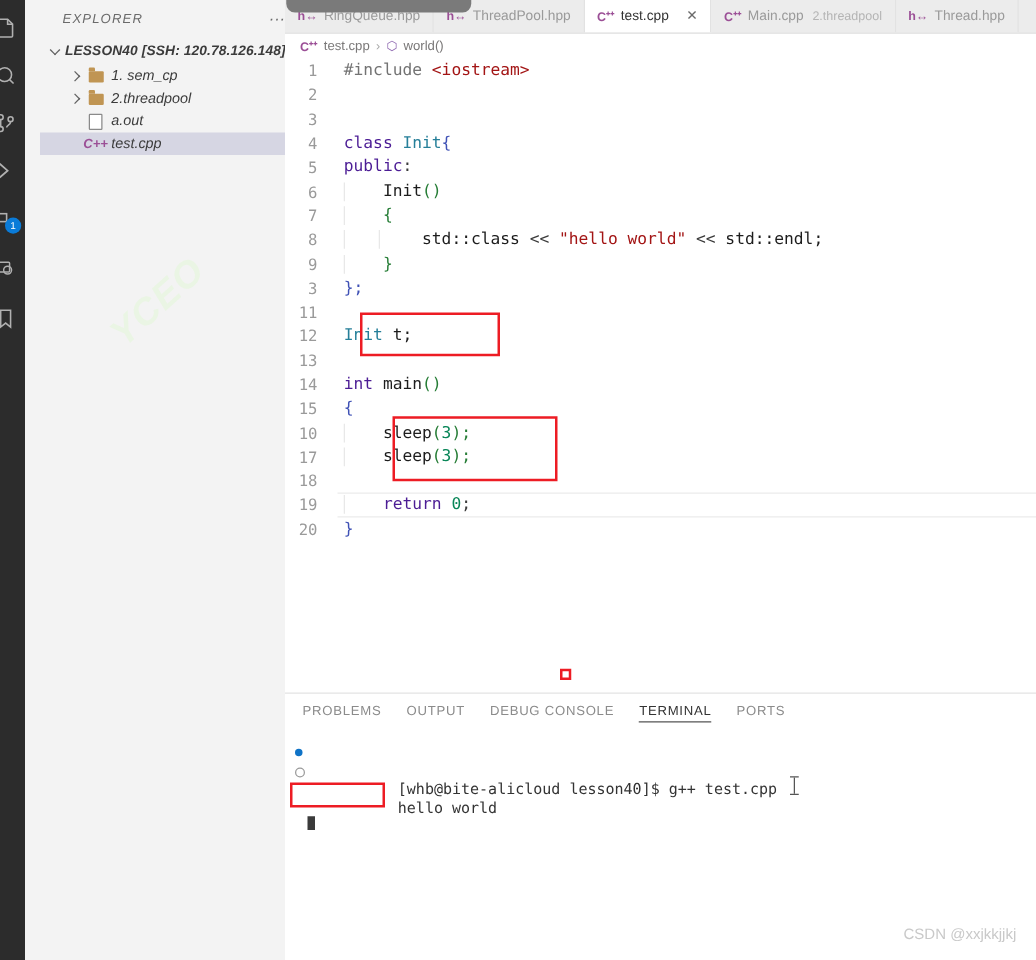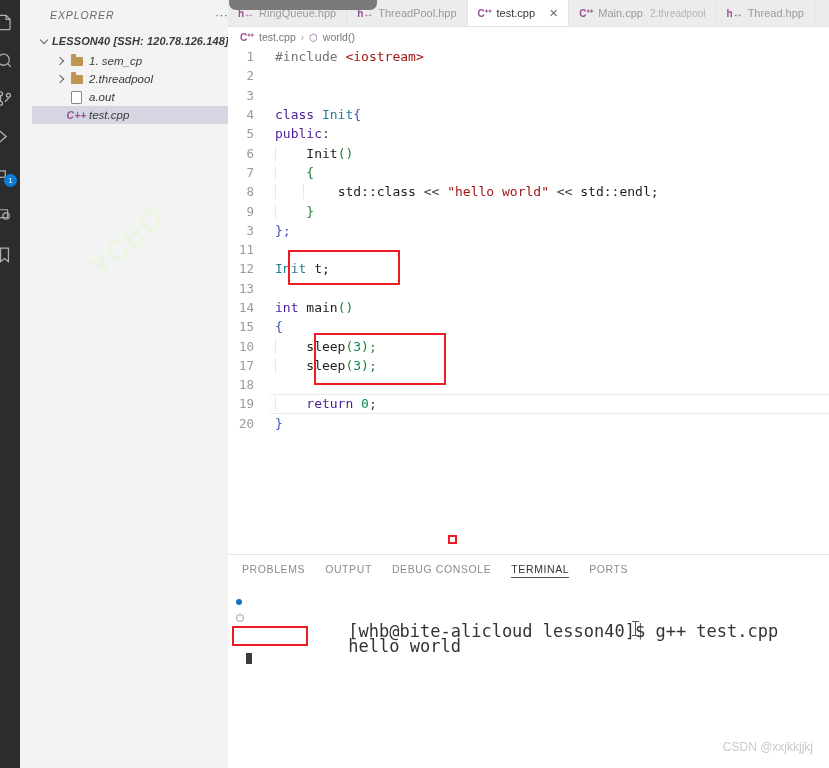--- a/index.html
+++ b/index.html
@@ -174,21 +174,21 @@
     font-family:"Liberation Sans",sans-serif;
   }
   .ptab{position:relative;height:28px;display:flex;align-items:center;text-transform:uppercase;}
   .ptab.active{color:#333;}
   .ptab.active:after{
     content:"";position:absolute;left:0;right:0;bottom:5px;height:1.3px;background:#555;
   }
   .term{
     position:relative;padding:12px 0 0 8px;
     font-family:"DejaVu Sans Mono","Liberation Mono",monospace;
-    font-size:17px;color:#333333;line-height:14.5px;
+    font-size:12px;color:#333333;line-height:14.5px;
   }
   .tline{position:relative;height:14.5px;white-space:pre;padding-left:10px;}
   .deco{
     position:absolute;left:0;top:4px;width:6px;height:6px;border-radius:50%;
   }
   .deco.filled{background:#0f73c7;}
   .deco.hollow{border:1px solid #9a9a9a;background:transparent;}
   .term-cursor{position:absolute;left:10px;width:6px;height:11px;background:#3b3b3b;}
   .ibeam{
     position:absolute;left:404px;top:38px;width:7px;height:13px;

